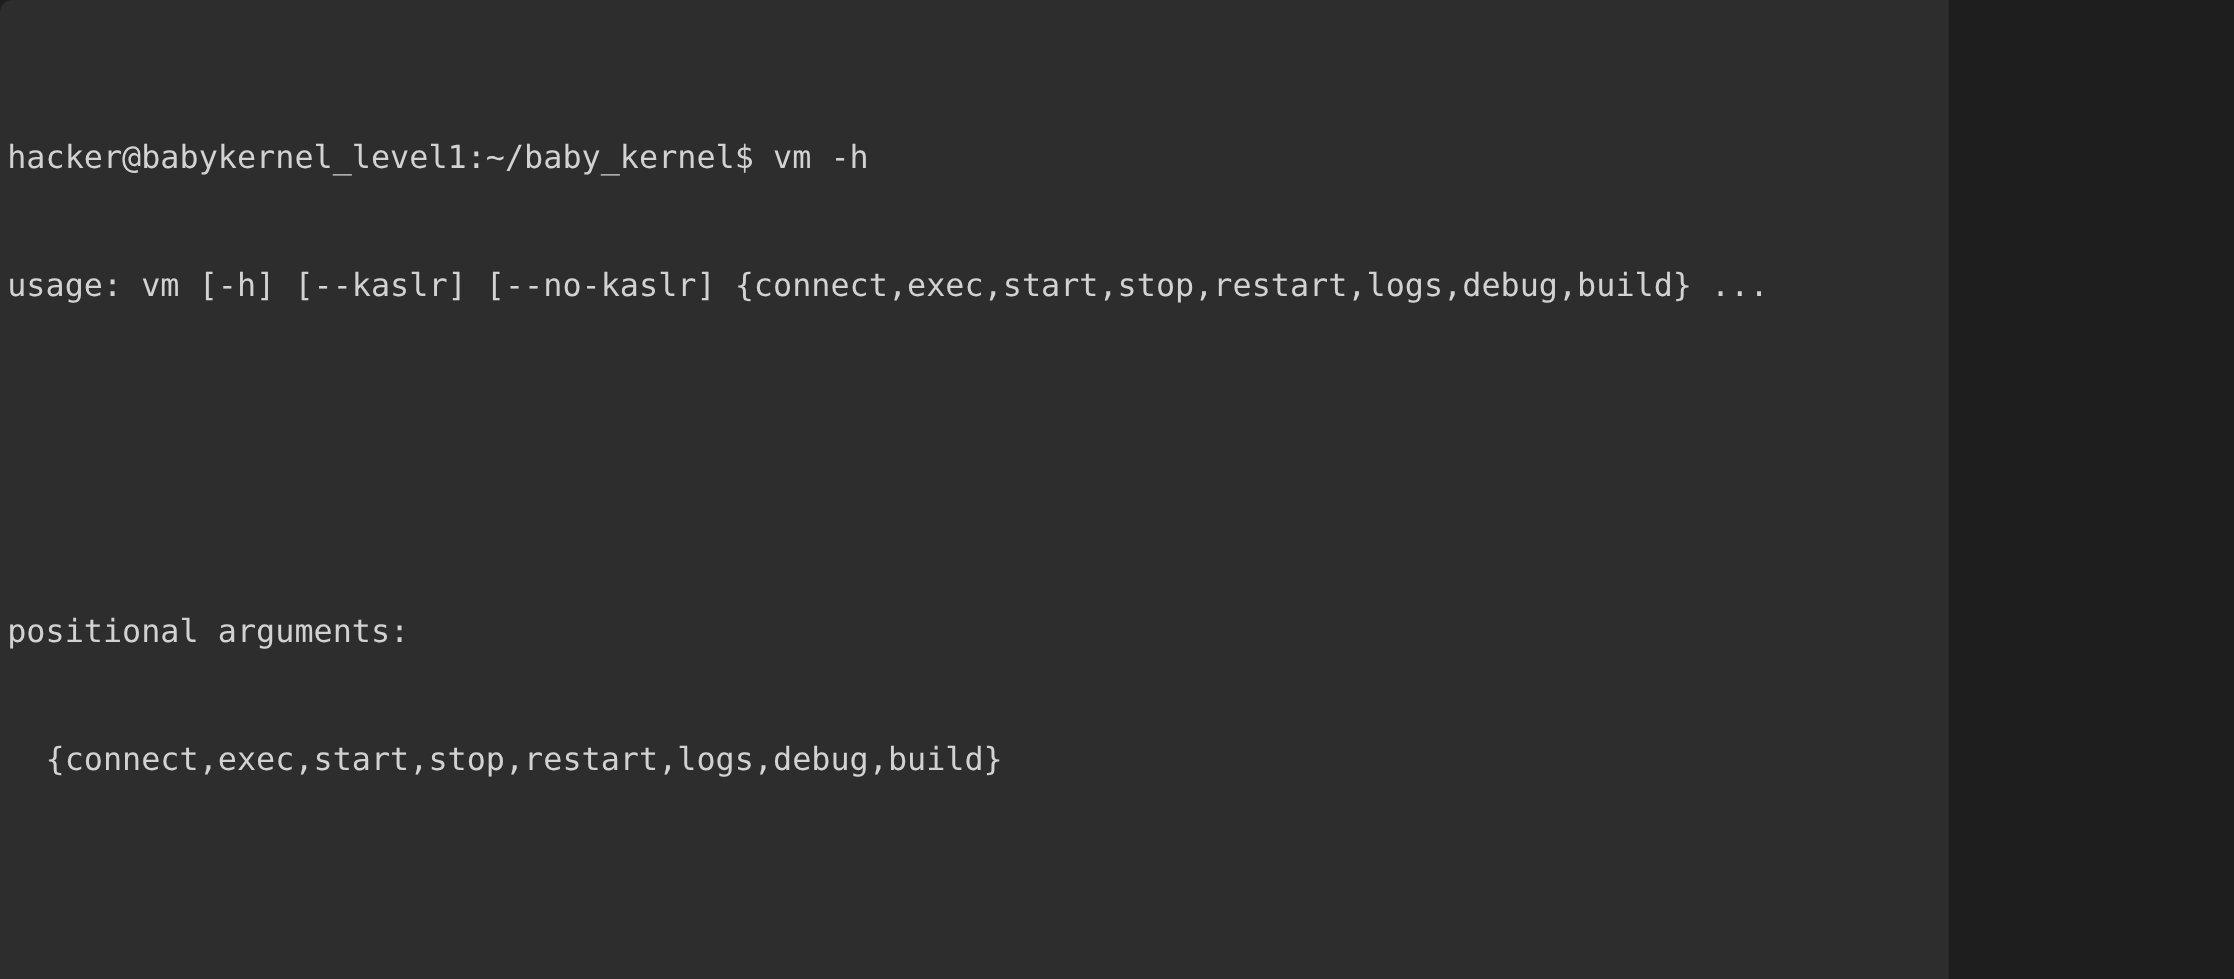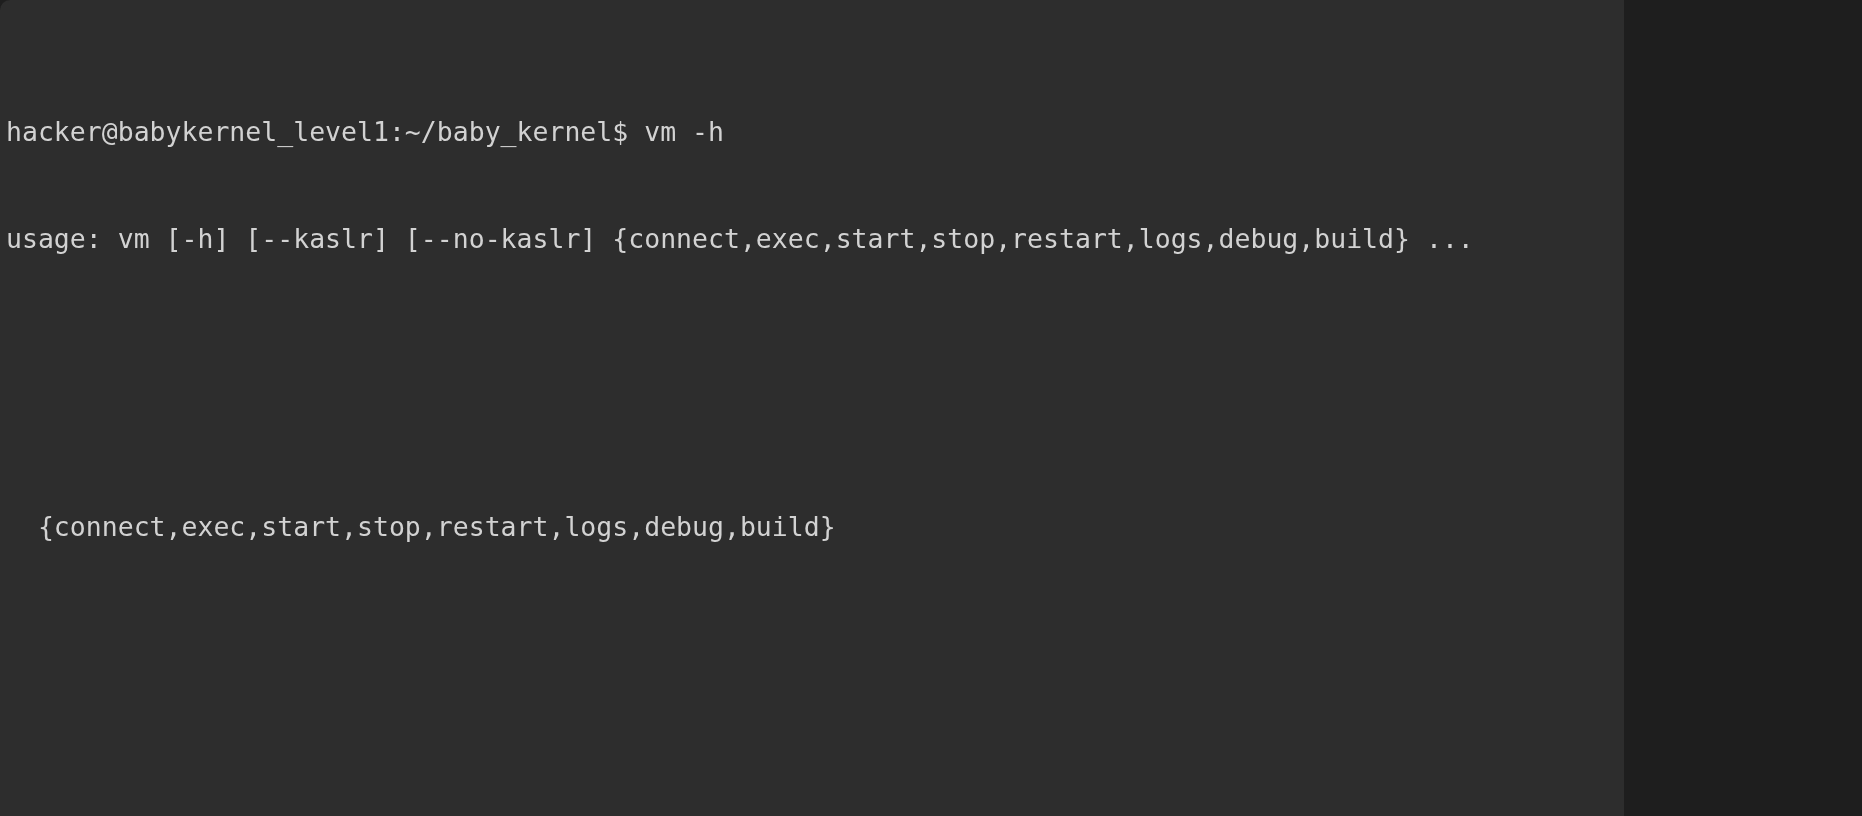--- a/index.html
+++ b/index.html
@@ -46,20 +46,21 @@
 <body>
 
 <div id="terminal" style="background: rgb(45, 45, 45);">
   <div id="screen" style="color: rgb(210, 210, 210);">
 
     <span class="line">hacker@babykernel_level1:~/baby_kernel$ vm -h</span>
     <span class="line">usage: vm [-h] [--kaslr] [--no-kaslr] {connect,exec,start,stop,restart,logs,debug,build} ...</span>
 
     <span class="blank"></span>
 
+    <span class="line">positional arguments:</span>
     <span class="line">  {connect,exec,start,stop,restart,logs,debug,build}</span>
 
     
     
     
     
     
     
     
 

